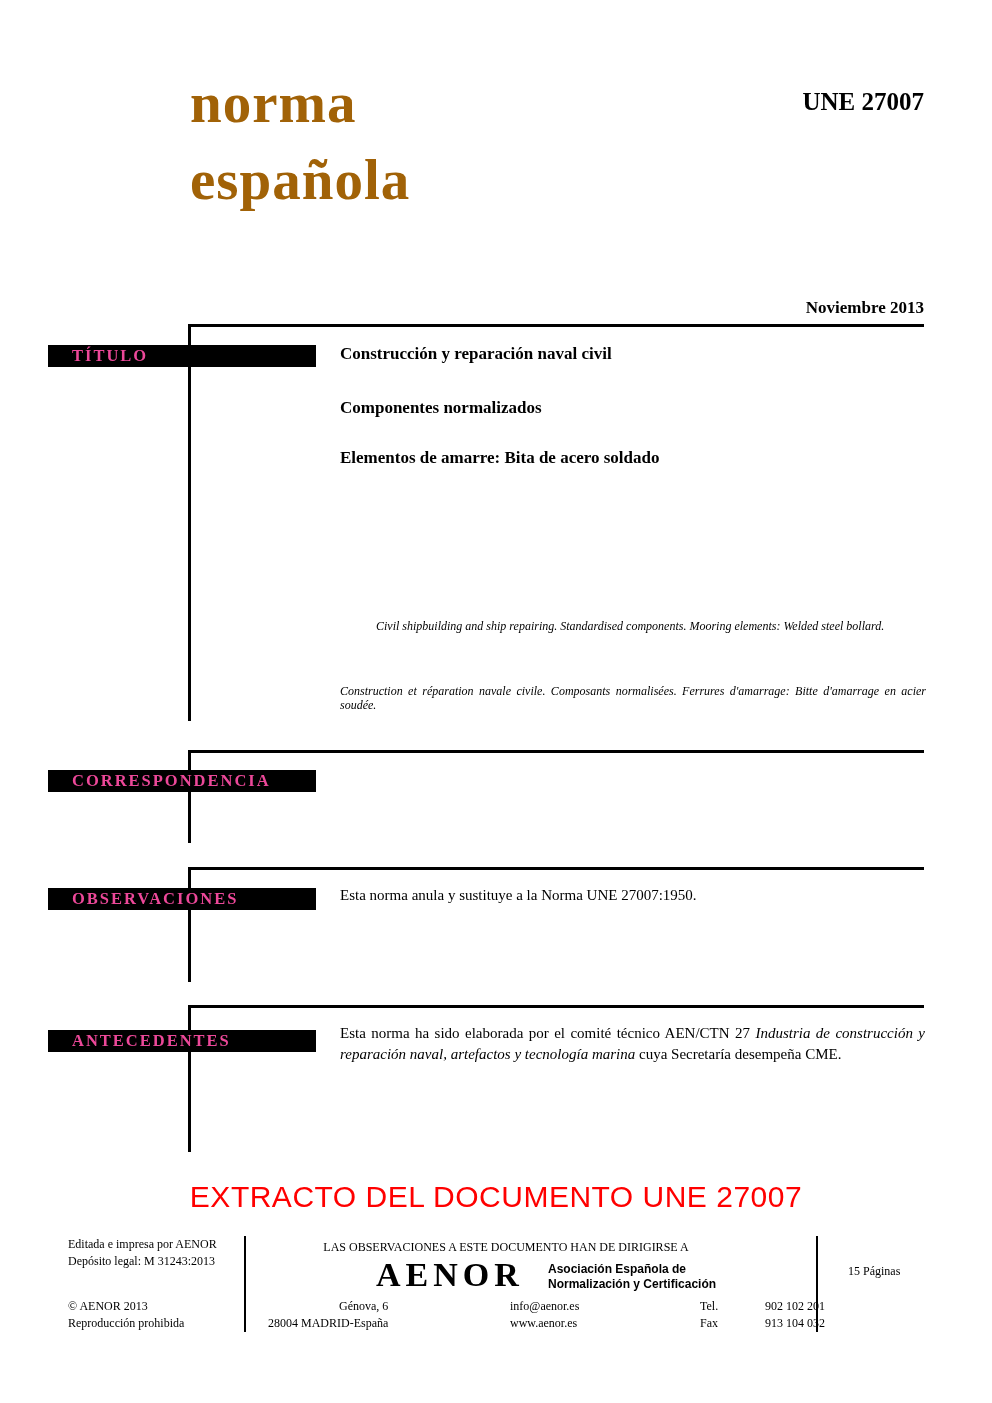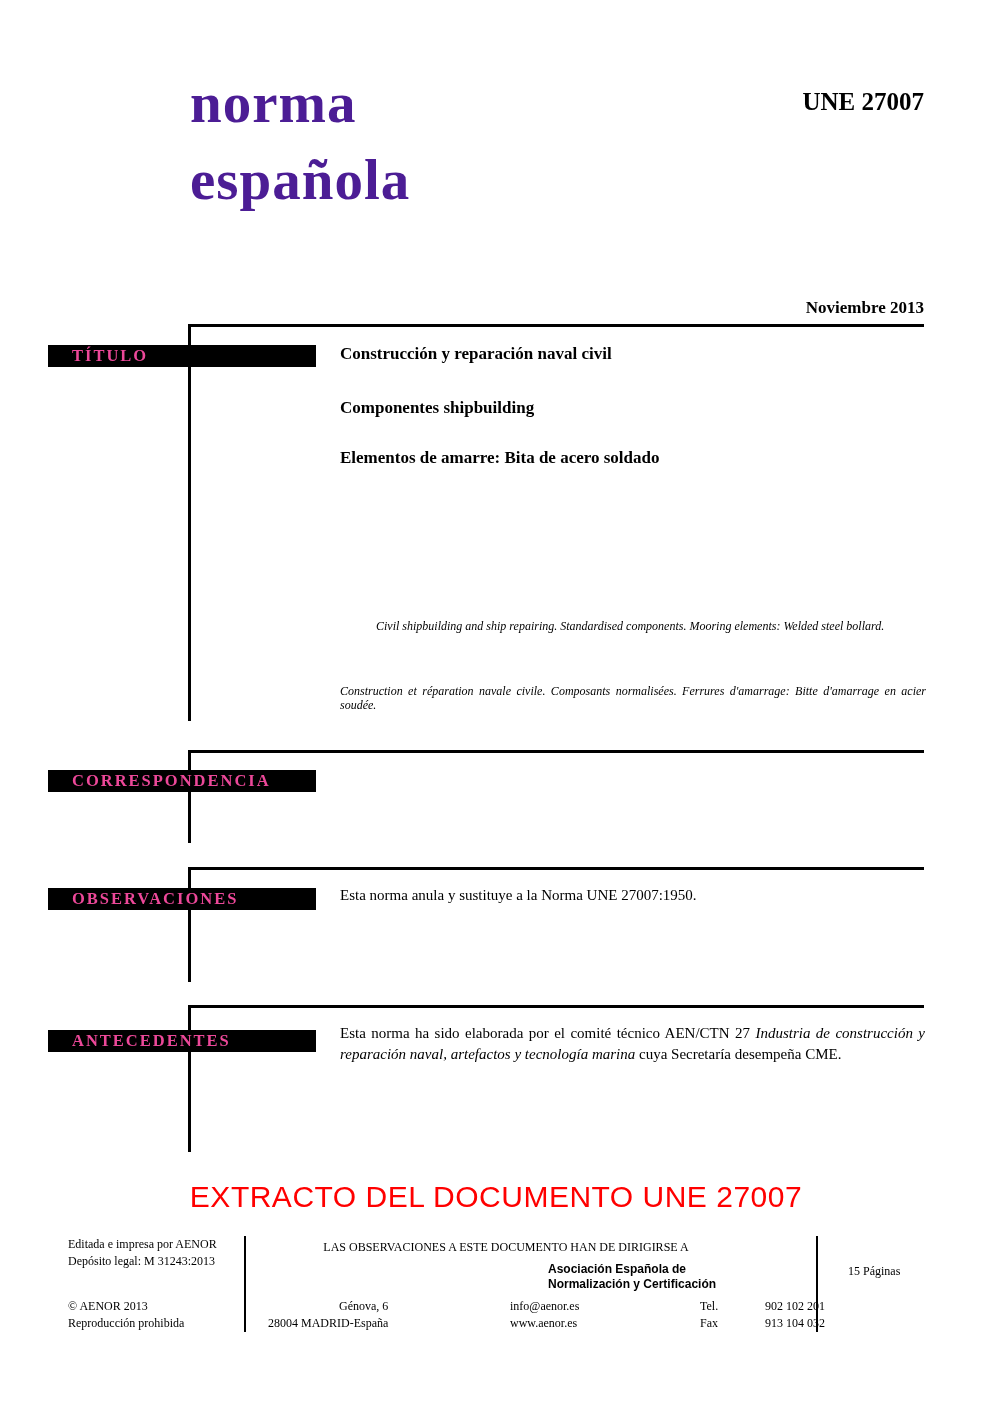--- a/index.html
+++ b/index.html
@@ -10,21 +10,21 @@
     font-family:"Liberation Serif","DejaVu Serif",serif;
     color:#000;
     overflow:hidden;
   }
   .abs{position:absolute;}
 
   
   .brand{
     left:190px;top:64px;
     font-size:57px;line-height:77px;font-weight:bold;
-    color:#4c1d95;letter-spacing:1px;
+    color:#a16207;letter-spacing:1px;
   }
   .doc-code{
     right:68px;top:88px;
     font-size:25px;font-weight:bold;white-space:nowrap;
   }
   .doc-date{
     right:68px;top:298px;
     font-size:17px;font-weight:bold;white-space:nowrap;
   }
 
@@ -101,21 +101,21 @@
     <div>española</div>
   </div>
   <div class="abs doc-code">UNE 27007</div>
   <div class="abs doc-date">Noviembre 2013</div>
 
   <div class="abs hline" style="top:324px;"></div>
   <div class="abs vline" style="top:324px;height:397px;"></div>
   <div class="abs label-box" style="top:345px;">TÍTULO</div>
 
   <div class="abs title-line" style="top:344px;">Construcción y reparación naval civil</div>
-  <div class="abs title-line" style="top:398px;">Componentes shipbuilding</div>
+  <div class="abs title-line" style="top:398px;">Componentes normalizados</div>
   <div class="abs title-line" style="top:448px;">Elementos de amarre: Bita de acero soldado</div>
   <div class="abs desc" style="top:620px;margin-left:36px;">Civil shipbuilding and ship repairing. Standardised components. Mooring elements: Welded steel bollard.</div>
   <div class="abs desc" style="top:685px;">Construction et réparation navale civile. Composants normalisées. Ferrures d'amarrage: Bitte d'amarrage en acier soudée.</div>
 
   <div class="abs hline" style="top:750px;"></div>
   <div class="abs vline" style="top:750px;height:93px;"></div>
   <div class="abs label-box" style="top:770px;">CORRESPONDENCIA</div>
 
   <div class="abs hline" style="top:867px;"></div>
   <div class="abs vline" style="top:867px;height:115px;"></div>
@@ -136,20 +136,21 @@
     <div>Editada e impresa por AENOR</div>
     <div>Depósito legal: M 31243:2013</div>
   </div>
   <div class="abs fsmall f-copy">
     <div>© AENOR 2013</div>
     <div>Reproducción prohibida</div>
   </div>
 
   <div class="abs f-obsnote">LAS OBSERVACIONES A ESTE DOCUMENTO HAN DE DIRIGIRSE A</div>
 
+  <div class="abs f-logo">AENOR</div>
   <div class="abs f-tagline">
     <div>Asociación Española de</div>
     <div>Normalización y Certificación</div>
   </div>
 
   <div class="abs fsmall f-addr">
     <div>Génova, 6</div>
     <div>28004 MADRID-España</div>
   </div>
 

